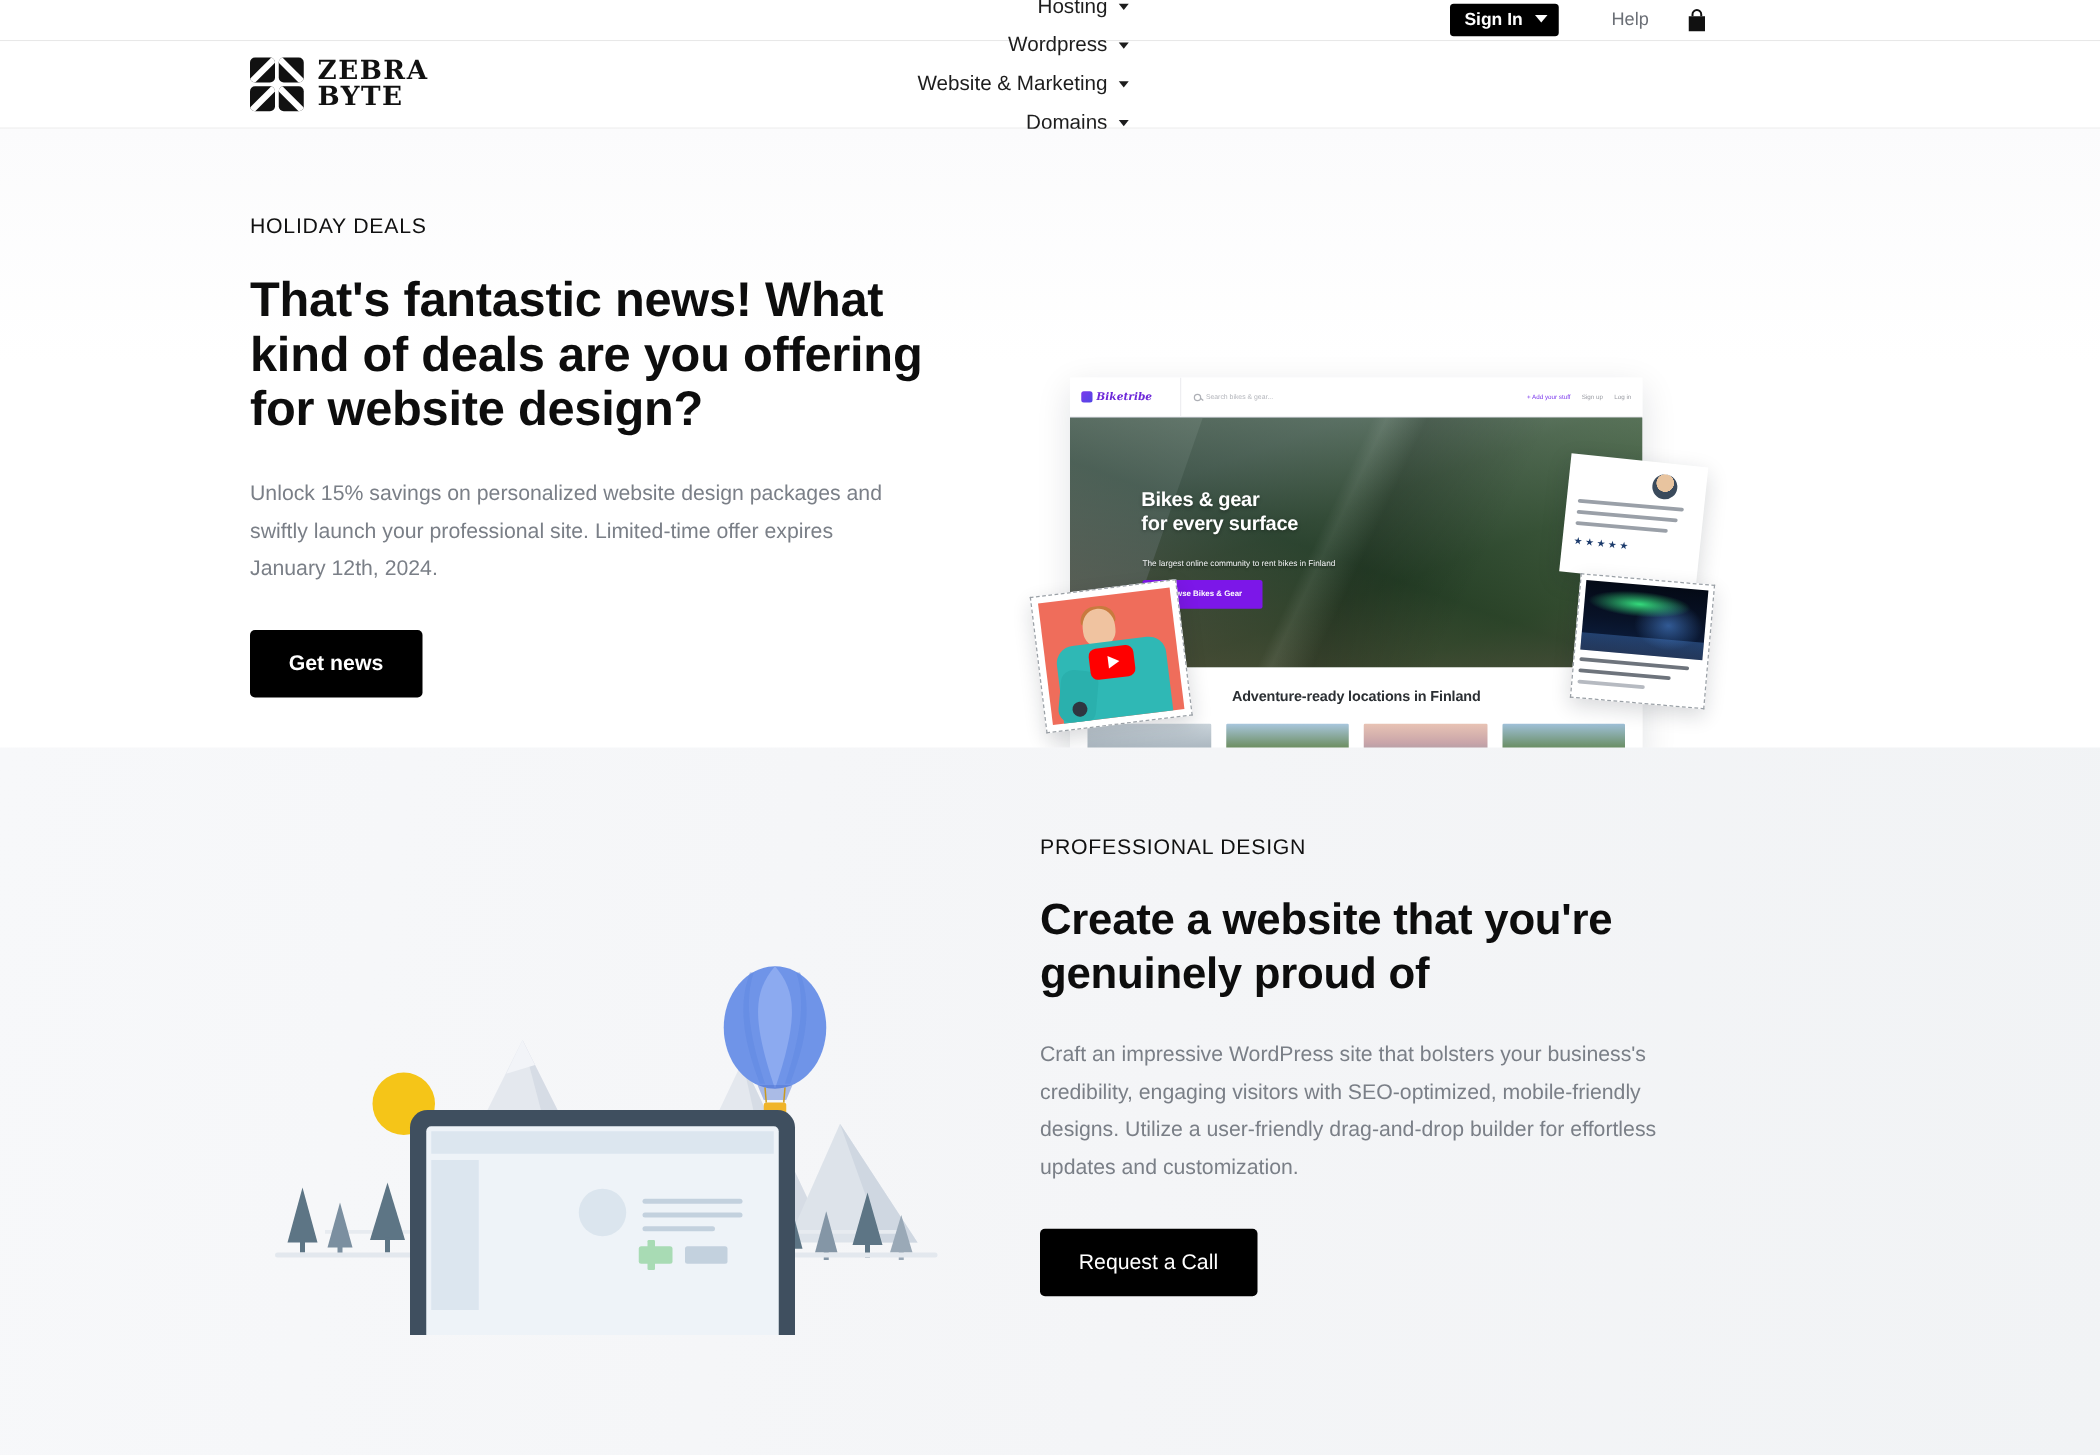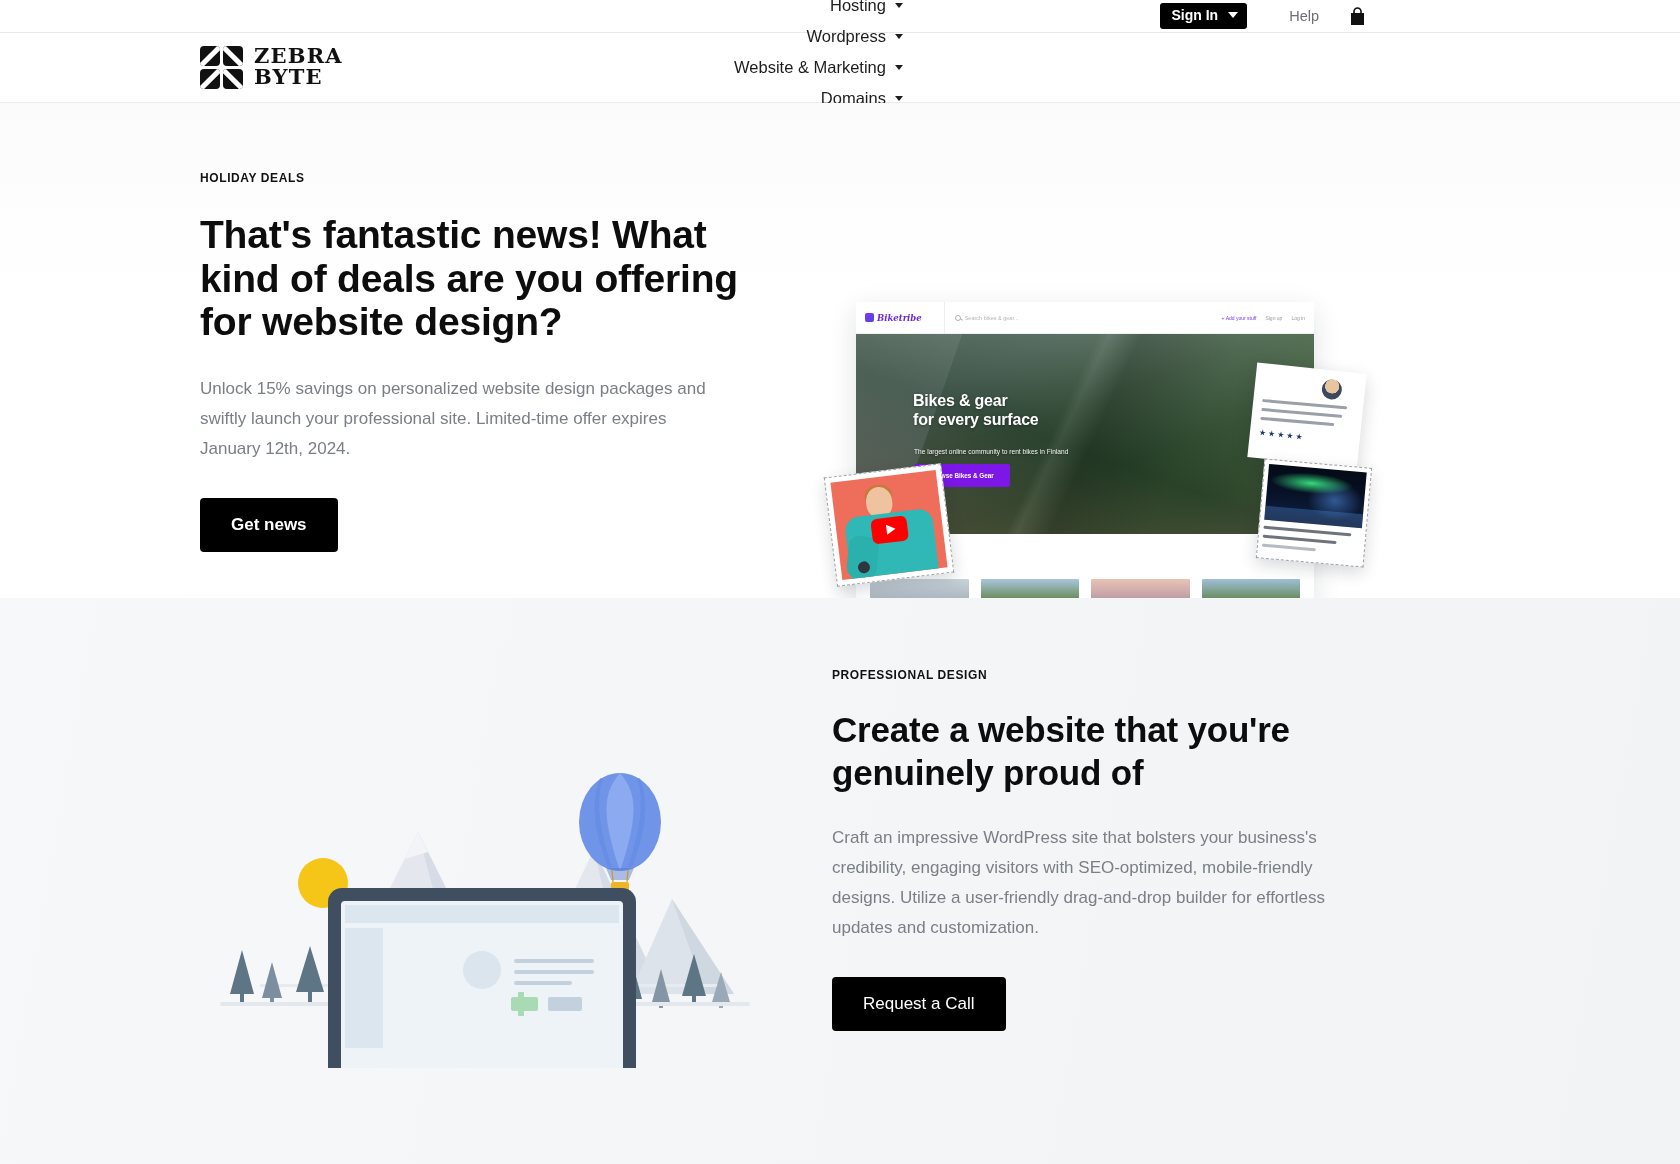--- a/index.html
+++ b/index.html
@@ -138,22 +138,22 @@
     background: linear-gradient(180deg, #fbfbfc 0%, #ffffff 38%, #ffffff 100%);
     position: relative;
   }
   .hero-text {
     position: absolute;
     left: 200px;
     top: 68px;
     width: 560px;
   }
   .eyebrow {
-    font-size: 12px;
-    font-weight: 700;
+    font-size: 17px;
+    font-weight: 400;
     letter-spacing: 0.6px;
     color: #111111;
     text-transform: uppercase;
   }
   .hero-title {
     margin-top: 28px;
     font-size: 39px;
     line-height: 1.12;
     font-weight: 700;
     color: #0d0d0d;
@@ -506,20 +506,21 @@
         <div class="ridge"></div>
         <div class="mock-h1">
           <span>Bikes &amp; gear</span><br>
           <span>for every surface</span>
         </div>
         <div class="mock-sub">The largest online community to rent bikes in Finland</div>
         <button class="mock-cta">Browse Bikes &amp; Gear</button>
       </div>
 
       <div class="browser-body">
+        <div class="mock-h2">Adventure-ready locations in Finland</div>
         <div class="thumb-row">
           <div class="thumb t1"></div>
           <div class="thumb t2"></div>
           <div class="thumb t3"></div>
           <div class="thumb t4"></div>
         </div>
       </div>
     </div>
 
     <div class="card-video">

